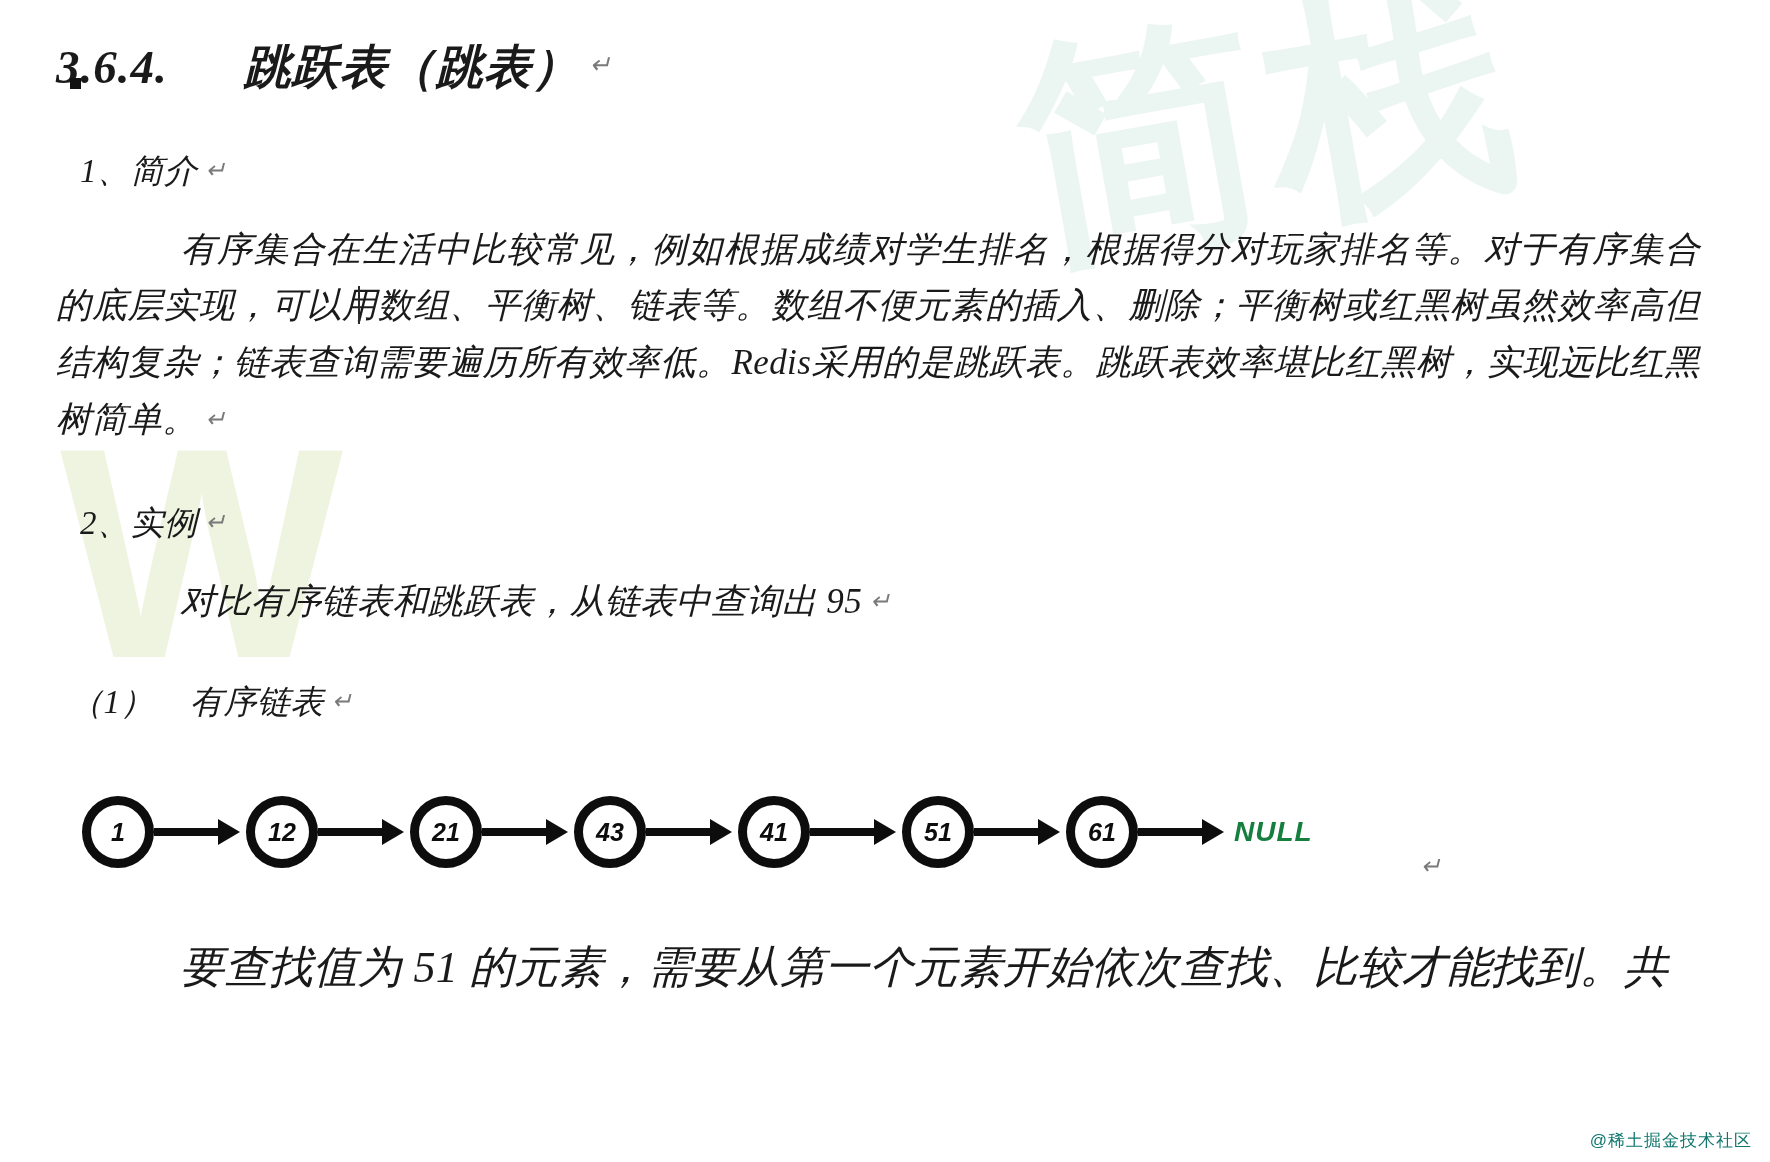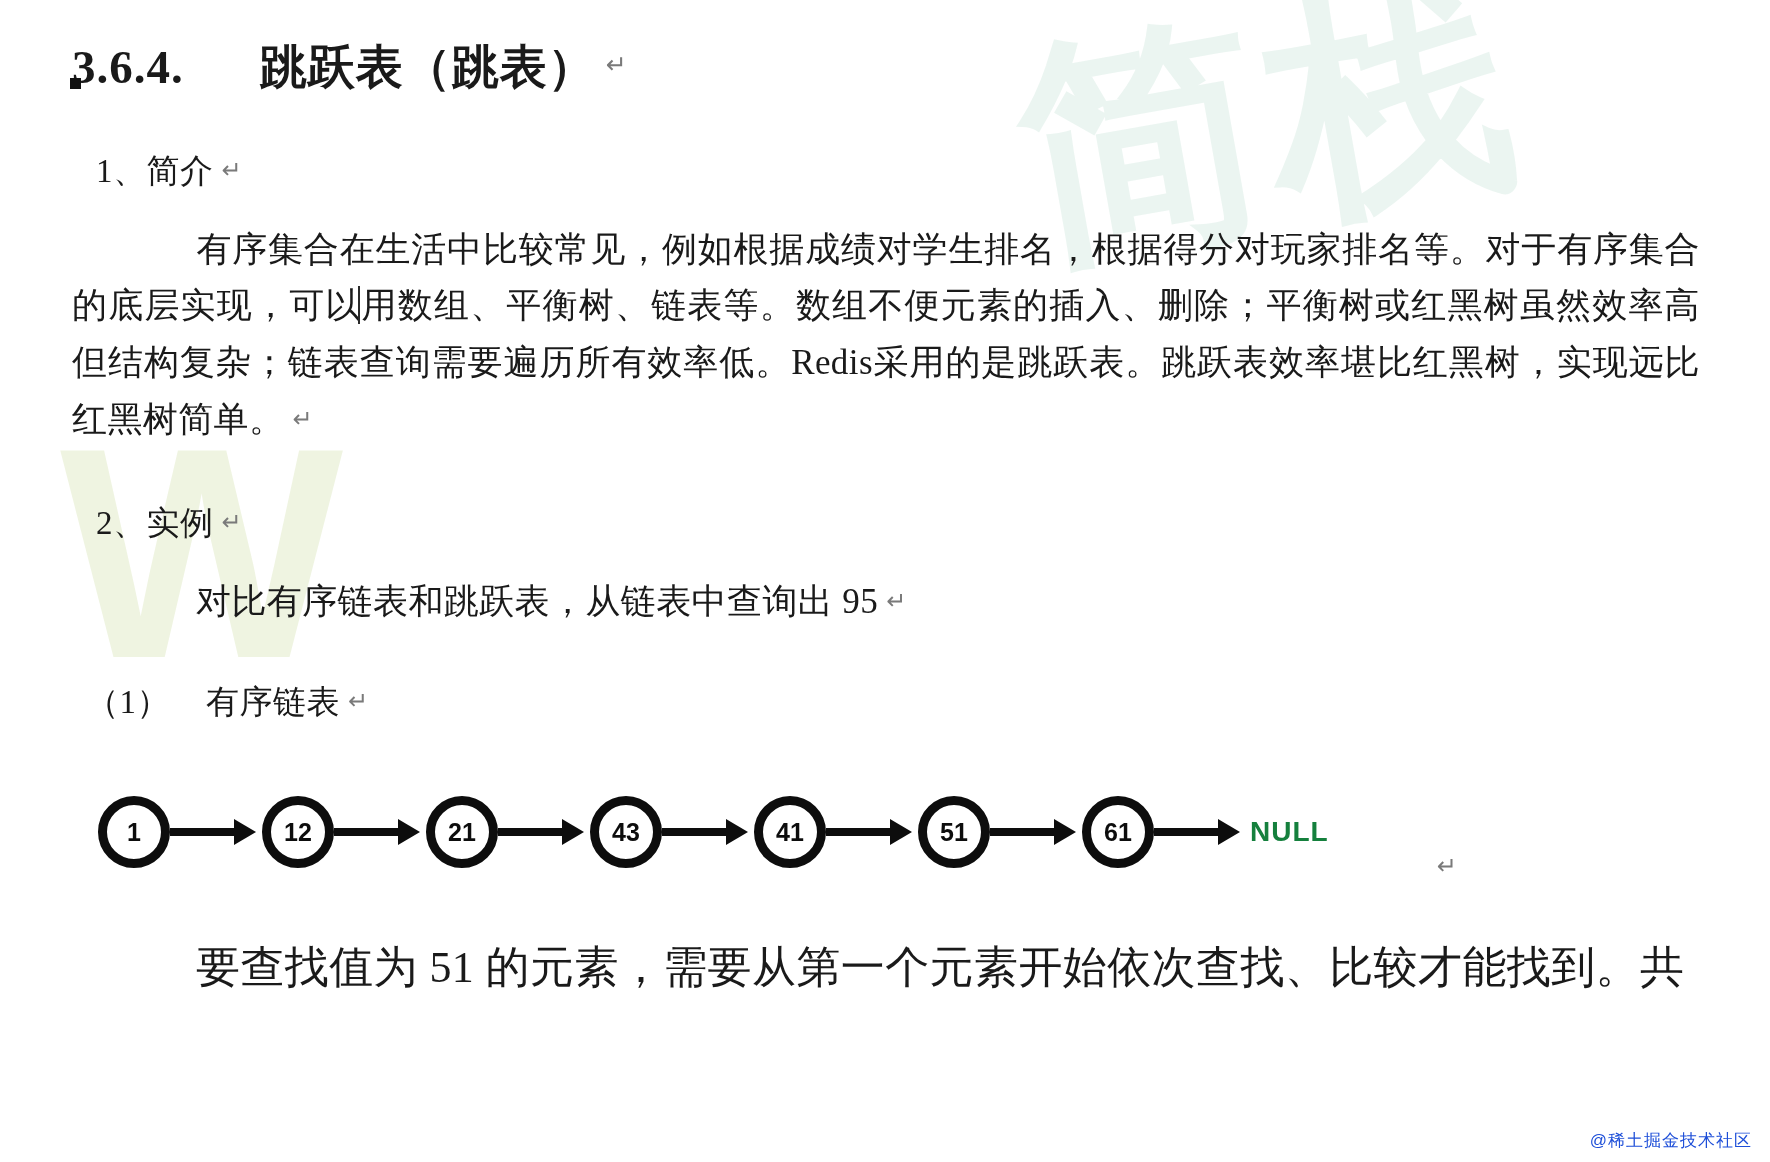--- a/index.html
+++ b/index.html
@@ -41,29 +41,30 @@
     color: rgba(225, 235, 200, 0.55);
     pointer-events: none;
     user-select: none;
   }
   .credit {
     position: absolute;
     right: 18px;
     bottom: 10px;
     font-family: "Liberation Sans", sans-serif;
     font-size: 17px;
-    color: #1d4ed8;
+    color: #0f766e;
     letter-spacing: 1px;
   }
 
   .page {
     position: relative;
     z-index: 2;
-    padding: 28px 70px 0 72px;
+    padding: 28px 70px 0 56px;
     box-sizing: border-box;
+    font-style: italic;
   }
 
   
   .heading {
     font-family: "Liberation Serif", serif;
     font-size: 47px;
     font-weight: bold;
     letter-spacing: 1px;
     margin: 10px 0 0 0;
     white-space: pre;

